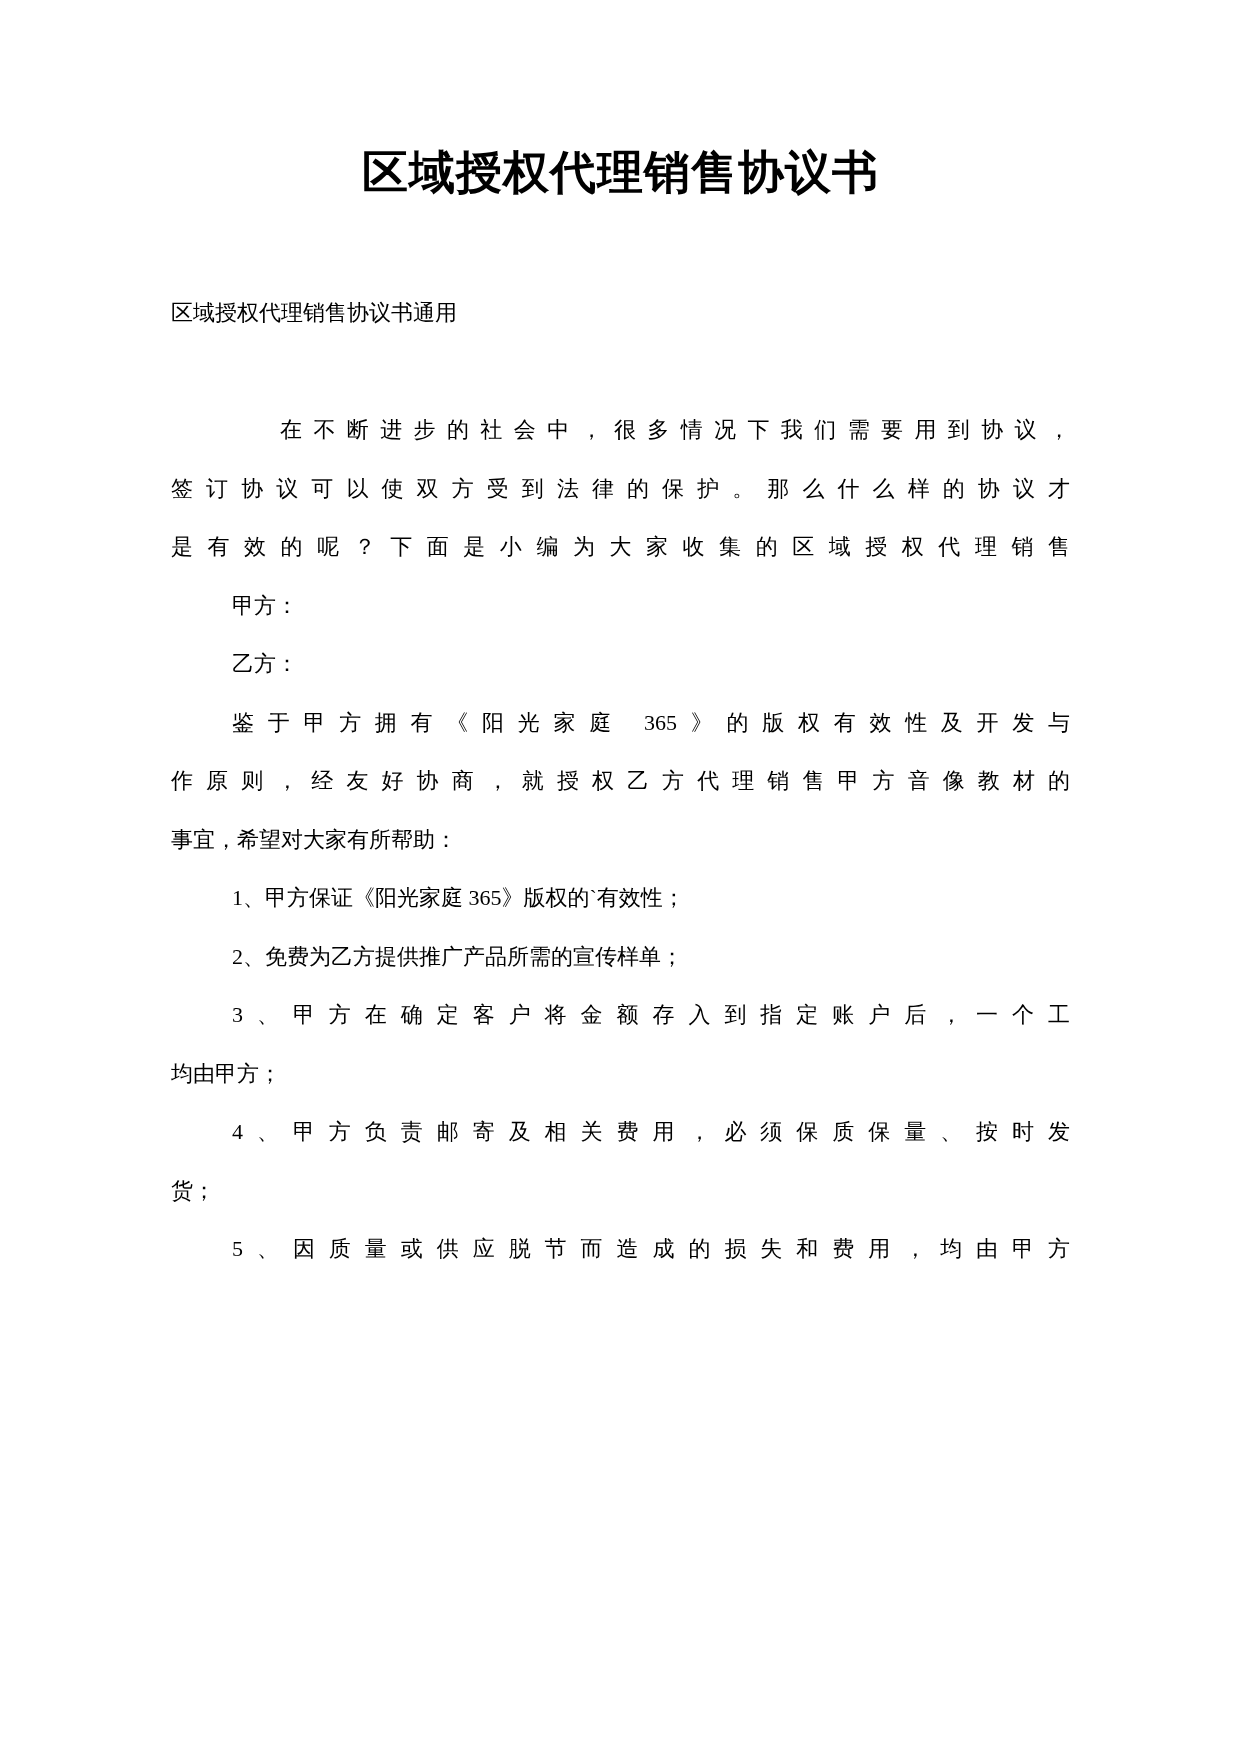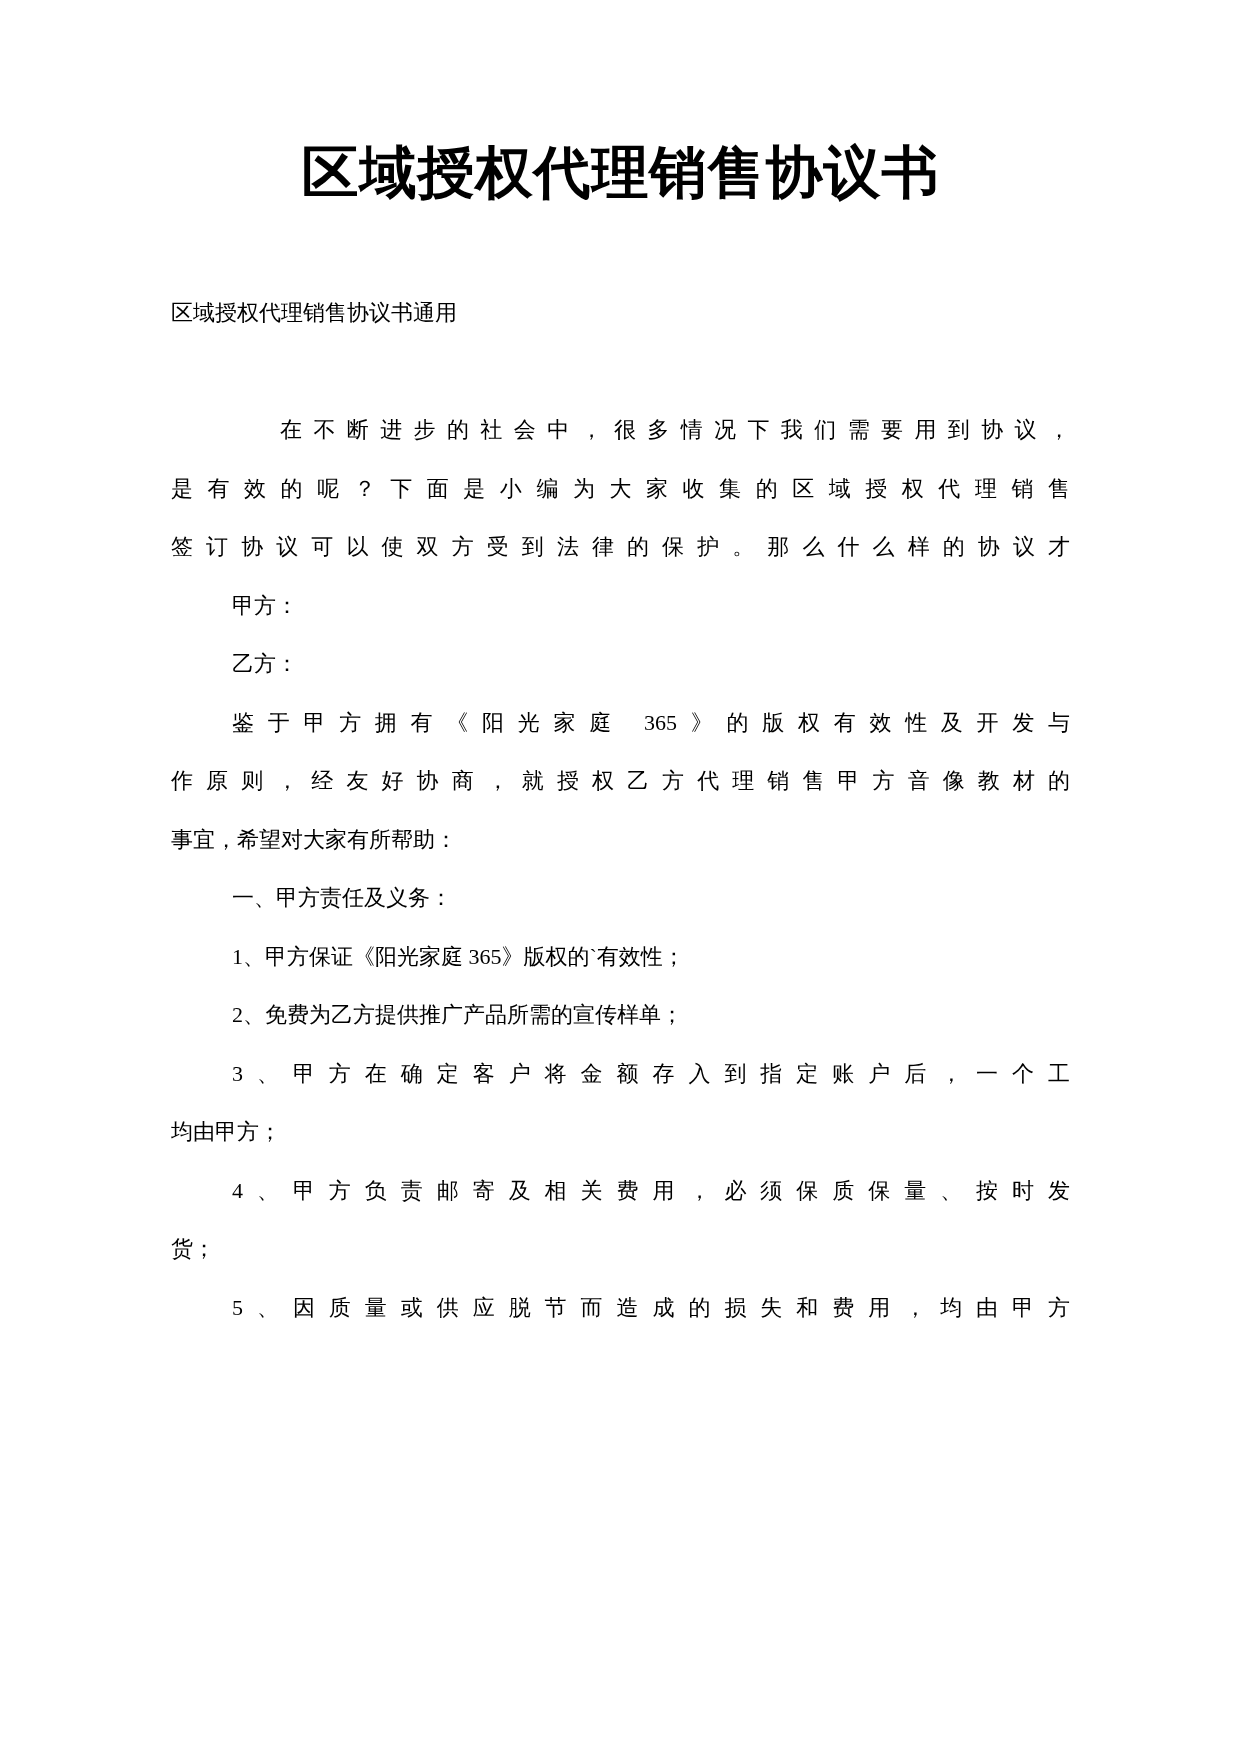--- a/index.html
+++ b/index.html
@@ -15,21 +15,21 @@
     font-family: "Liberation Serif", "DejaVu Serif", serif;
   }
   .page {
     box-sizing: border-box;
     width: 1241px;
     height: 1754px;
     padding: 135px 171px 0 171px;
     background: #ffffff;
   }
   .doc-title {
-    font-size: 57px;
+    font-size: 46px;
     font-weight: bold;
     line-height: 76px;
     text-align: center;
     letter-spacing: 1px;
     margin: 0 0 73px 0;
   }
   .doc-lines {
     width: 899px;
   }
   .line {
@@ -53,28 +53,27 @@
   }
 </style>
 </head>
 <body>
 
 <div class="page">
   <h1 class="doc-title">区域授权代理销售协议书</h1>
   <div class="doc-lines">
       <div class="line">区域授权代理销售协议书通用</div>
       <div class="line indent flush gap">在不断进步的社会中，很多情况下我们需要用到协议，</div>
+      <div class="line flush">签订协议可以使双方受到法律的保护。那么什么样的协议才</div>
       <div class="line flush">是有效的呢？下面是小编为大家收集的区域授权代理销售</div>
-      <div class="line flush">签订协议可以使双方受到法律的保护。那么什么样的协议才</div>
       <div class="line indent">甲方：</div>
       <div class="line indent">乙方：</div>
       <div class="line indent flush">鉴于甲方拥有《阳光家庭 365》的版权有效性及开发与</div>
       <div class="line flush">作原则，经友好协商，就授权乙方代理销售甲方音像教材的</div>
       <div class="line">事宜，希望对大家有所帮助：</div>
-      <div class="line indent">一、甲方责任及义务：</div>
       <div class="line indent">1、甲方保证《阳光家庭 365》版权的`有效性；</div>
       <div class="line indent">2、免费为乙方提供推广产品所需的宣传样单；</div>
       <div class="line indent flush">3、甲方在确定客户将金额存入到指定账户后，一个工</div>
       <div class="line">均由甲方；</div>
       <div class="line indent flush">4、甲方负责邮寄及相关费用，必须保质保量、按时发</div>
       <div class="line">货；</div>
       <div class="line indent flush">5、因质量或供应脱节而造成的损失和费用，均由甲方</div>
     </div>
 </div>
 

